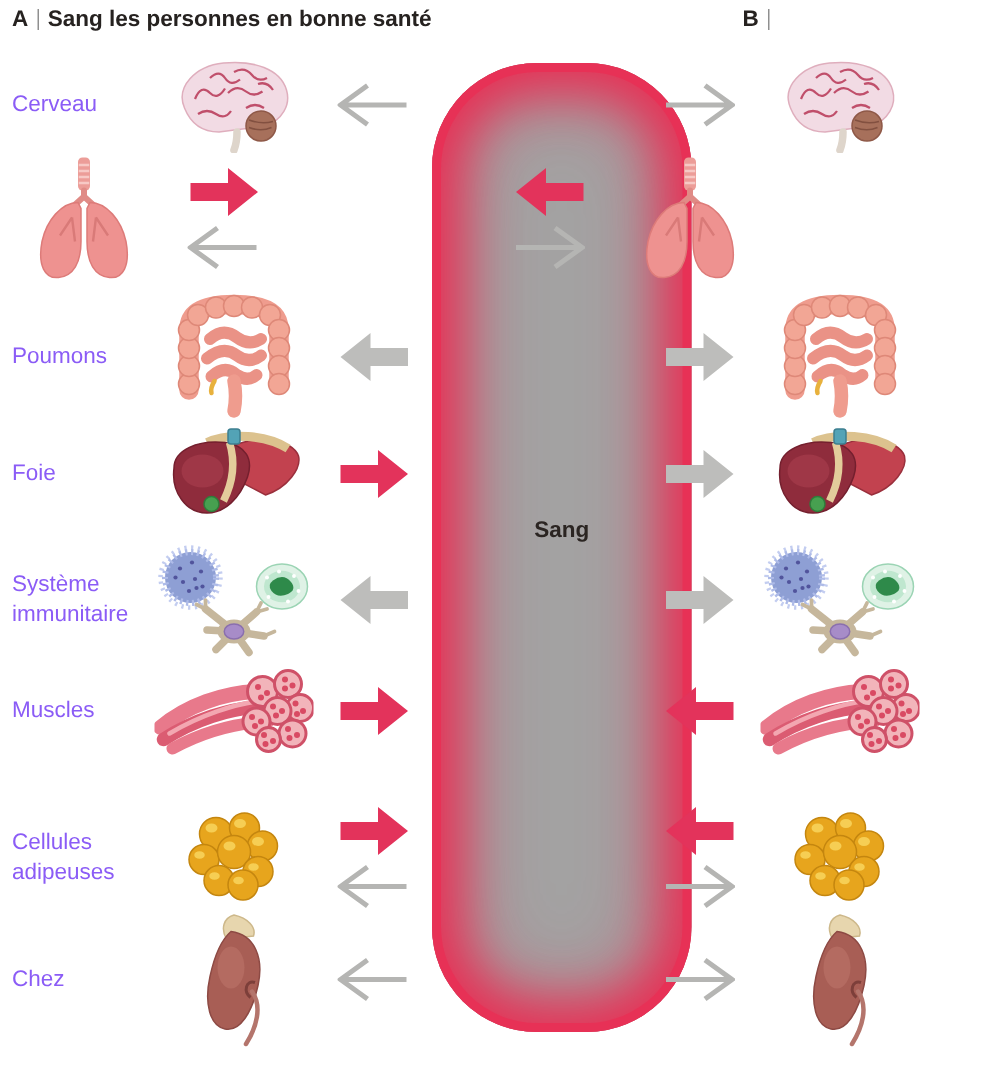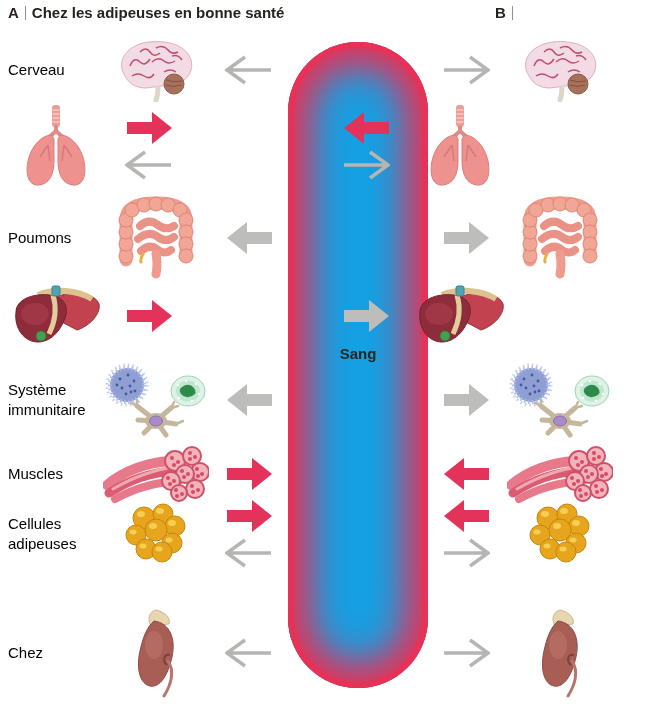--- a/index.html
+++ b/index.html
@@ -9,59 +9,60 @@
   }
   .header{
     position:absolute;top:4px;font-size:15px;font-weight:bold;color:#262220;
     display:flex;align-items:center;white-space:nowrap;
   }
   .header-a{left:8px;}
   .header-b{left:495px;}
   .hsep{display:inline-block;width:1px;height:14px;background:#8f8f8f;margin:0 6px;}
   .capsule{
     position:absolute;left:288px;top:42px;width:140px;height:646px;border-radius:70px;
-    background:#0ea5e9;
+    background:#a3a3a3;
     box-shadow:inset 0 0 0 6px #e73156, inset 0 0 34px 20px #e73156, inset 0 0 64px 14px rgba(231,49,86,.45);
+    padding-left:33px;
   }
   .blood-label{
     position:absolute;left:0;top:303px;width:100%;text-align:center;
     font-size:15px;font-weight:bold;color:#2b2522;
   }
   .rows{position:absolute;left:0;top:0;width:672px;height:720px;}
   .row{position:absolute;left:0;width:672px;height:92px;display:flex;align-items:center;}
   .row:nth-child(1){top:24px}
   .row:nth-child(2){top:100px}
   .row:nth-child(3){top:192px}
   .row:nth-child(4){top:270px}
   .row:nth-child(5){top:354px}
   .row:nth-child(6){top:428px}
-  .row:nth-child(7){top:488px}
+  .row:nth-child(7){top:526px}
   .row:nth-child(8){top:607px}
   .col{display:flex;align-items:center;justify-content:center;}
   .col.label{
     width:100px;box-sizing:border-box;padding-left:8px;justify-content:flex-start;
-    font-size:15px;color:#000000;line-height:1.35;
+    font-size:15px;color:#8b5cf6;line-height:1.35;
   }
   .col.icon-l{width:112px;}
   .col.arrows-l{width:74px;flex-direction:column;gap:3px;}
   .col.capsule-gap{width:144px;}
   .col.arrows-r{width:72px;flex-direction:column;gap:3px;}
   .col.icon-r{width:116px;}
   .arrow{line-height:0;display:block;}
   .arrow.left{transform:scaleX(-1);}
 </style>
 </head>
 <body>
 
 <div class="stage">
 
   <div class="header header-a">
     <span>A</span>
     <span class="hsep"></span>
-    <span>Chez les adipeuses en bonne santé</span>
+    <span>Sang les personnes en bonne santé</span>
   </div>
 
   <div class="header header-b">
     <span>B</span>
     <span class="hsep"></span>
   </div>
 
   <div class="capsule">
     <div class="blood-label">Sang</div>
   </div>
@@ -216,20 +217,21 @@
     <path d="M30 32 q9 -8 18 -1 q8 6 16 1"></path>
     <path d="M28 45 q11 -9 20 -2 q8 6 16 0"></path>
     <path d="M31 57 q9 -8 17 -1 q7 5 13 0"></path>
   </g>
   <path d="M46 60 q2 10 0 20" stroke="#ef9c8e" stroke-width="9" fill="none" stroke-linecap="round"></path>
   <path d="M33 60 q-3 5 -2 8" stroke="#e8b13c" stroke-width="3" fill="none" stroke-linecap="round"></path>
 </svg>
         </div>
       </div>
       <div class="row">
+        <div class="col label">Foie</div>
         <div class="col icon-l">
           <svg width="96" height="64" viewBox="0 0 96 64">
   <path d="M46 14 C64 5 87 9 91 20 C93 28 84 41 69 46 L50 36 Z" fill="#c2424f" stroke="#9a2f3c"></path>
   <path d="M30 11 C45 4 70 6 84 15" stroke="#dcc28e" stroke-width="6" fill="none"></path>
   <path d="M8 28 C8 16 24 9 42 11 C56 13 61 22 57 34 C52 48 42 58 30 58 C16 58 6 44 8 28 Z" fill="#8f2c3c" stroke="#741f2e"></path>
   <ellipse cx="27" cy="30" rx="14" ry="11" fill="#a53c4c" opacity="0.7"></ellipse>
   <path d="M45 11 C49 24 47 38 41 50" stroke="#e3cc9b" stroke-width="5" fill="none"></path>
   <rect x="44" y="2" width="8" height="10" rx="2" fill="#53a3b6" stroke="#3d7f90"></rect>
   <circle cx="33" cy="52" r="5" fill="#47a050" stroke="#2f7c3a"></circle>
 </svg>

